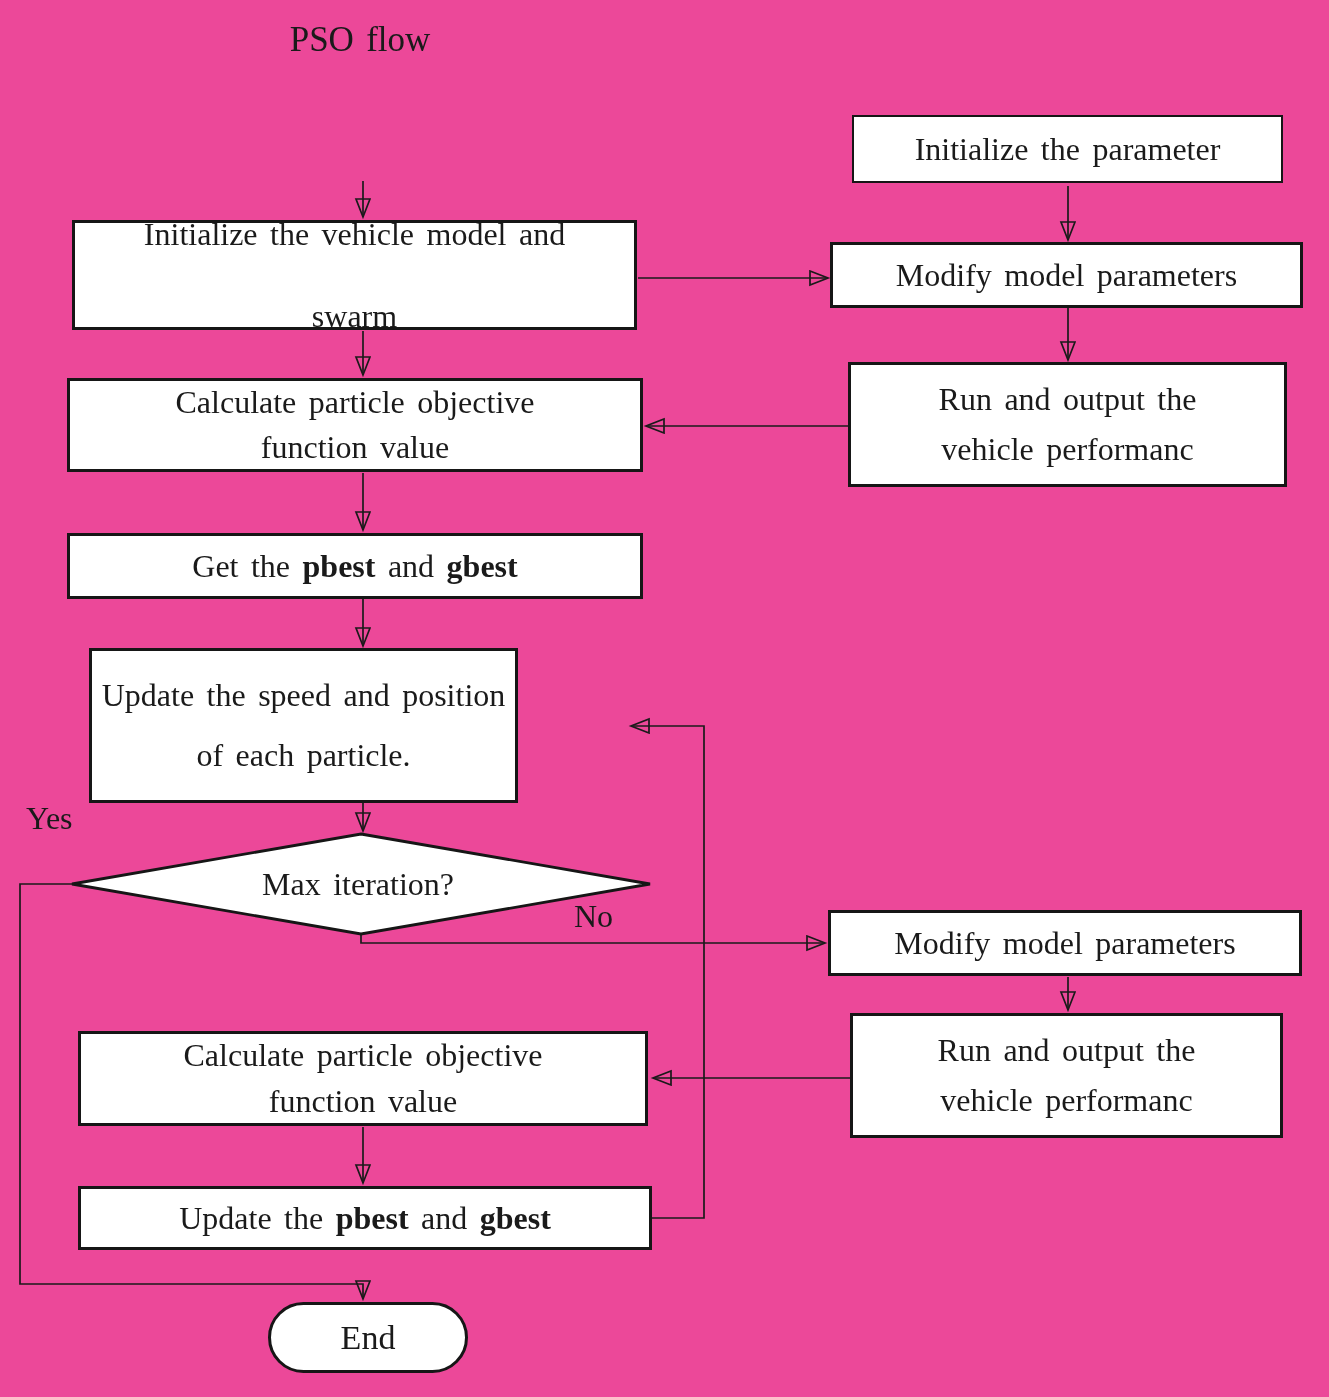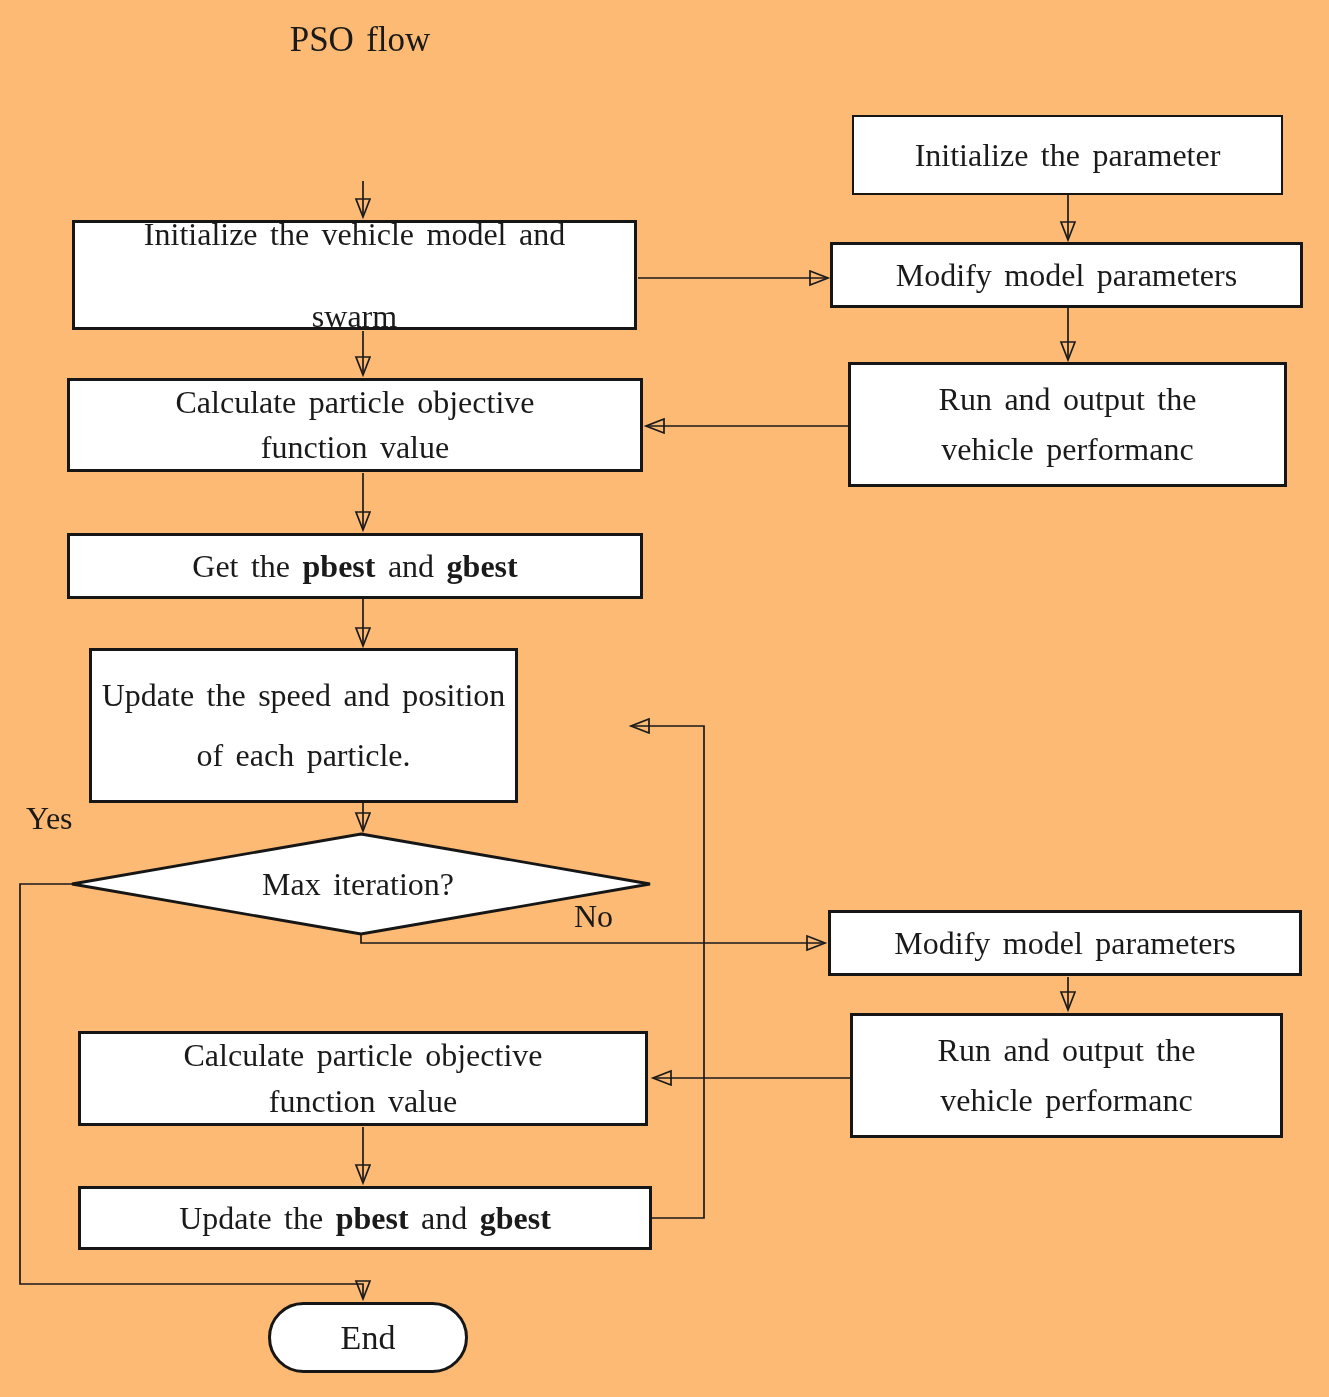--- a/index.html
+++ b/index.html
@@ -1,19 +1,19 @@
 <!DOCTYPE html>
 <html><head>
 <meta charset="utf-8">
 <style>
   html,body{margin:0;padding:0;background:#ffffff;}
   .canvas{
     position:relative;
     width:1329px;height:1397px;
-    background:#fdba74;
+    background:#ec4899;
     font-family:"Liberation Serif","DejaVu Serif",serif;
     color:#1a1a1a;
     overflow:hidden;
   }
   .wires{position:absolute;left:0;top:0;width:1329px;height:1397px;pointer-events:none;}
   .wires path, .wires polyline{fill:none;stroke:#1a1a1a;stroke-width:1.7px;}
   .wires polygon{fill:#ffffff;stroke:#161616;stroke-width:2.8px;}
   .node{
     position:absolute;
     box-sizing:border-box;
@@ -100,21 +100,21 @@
   </div>
 
   <div class="node" style="left:78px;top:1186px;width:574px;height:64px;">
     <div><span>Update the </span><span style="font-weight: bold;">pbest</span><span> and </span><span style="font-weight: bold;">gbest</span></div>
   </div>
 
   <div class="node terminator" style="left:268px;top:1302px;width:200px;height:71px;">
     <div>End</div>
   </div>
 
-  <div class="node" style="left:852px;top:115px;width:431px;height:80px;border-width:2.5px;">
+  <div class="node" style="left:852px;top:115px;width:431px;height:68px;border-width:2.5px;">
     <div>Initialize the parameter</div>
   </div>
 
   <div class="node" style="left:830px;top:242px;width:473px;height:66px;">
     <div>Modify model parameters</div>
   </div>
 
   <div class="node" style="left:848px;top:362px;width:439px;height:125px;line-height:1.55;">
     <div>Run and output the</div>
     <div>vehicle performanc</div>

